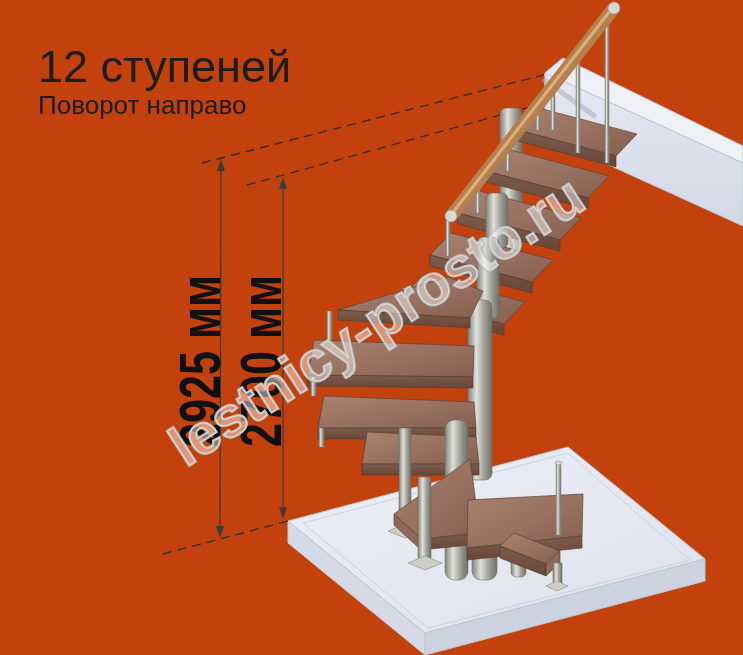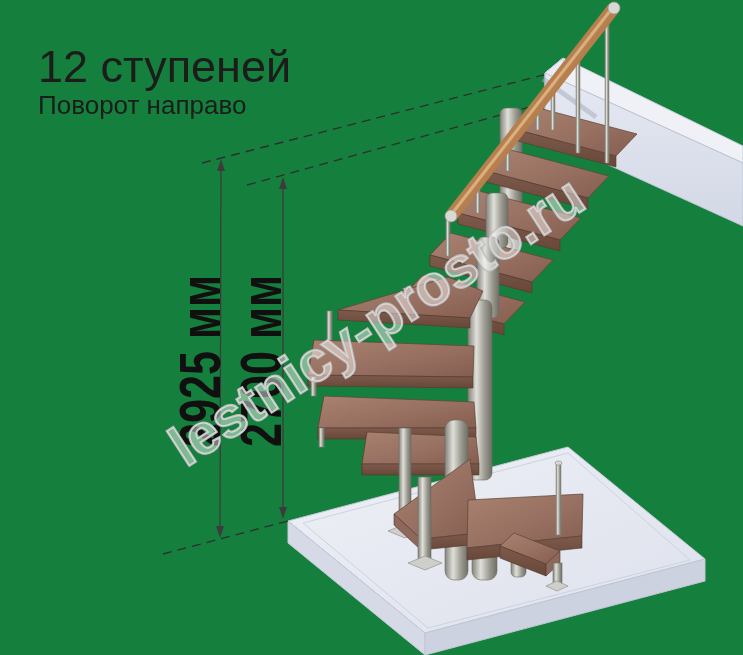--- a/index.html
+++ b/index.html
@@ -1,16 +1,16 @@
 <!DOCTYPE html>
 <html><head>
 <meta charset="utf-8">
 <style>
   html,body{margin:0;padding:0;background:#fff;}
-  .canvas{position:relative;width:743px;height:655px;background:#15803d;overflow:hidden;
+  .canvas{position:relative;width:743px;height:655px;background:#c2410c;overflow:hidden;
           font-family:"Liberation Sans", sans-serif;}
   svg{display:block}
   .title-text{font-family:"Liberation Sans", sans-serif;font-size:45px;fill:#1c1c1b;}
   .subtitle-text{font-family:"Liberation Sans", sans-serif;font-size:26px;fill:#1c1c1b;}
   .dim-label{font-family:"Liberation Sans", sans-serif;font-size:58px;font-weight:bold;fill:#101010;}
   .watermark{font-family:"Liberation Sans", sans-serif;font-size:57px;font-weight:bold;
              fill:rgba(255,255,255,0.45);stroke:#bcbcbc;stroke-width:2.2;paint-order:stroke;}
   .dimline{stroke:#3c3c3c;stroke-width:1.3;}
   .dimarrow{fill:#3c3c3c;}
   .dashline{stroke:#2e2e2e;stroke-width:1.3;stroke-dasharray:9 6;fill:none;}

